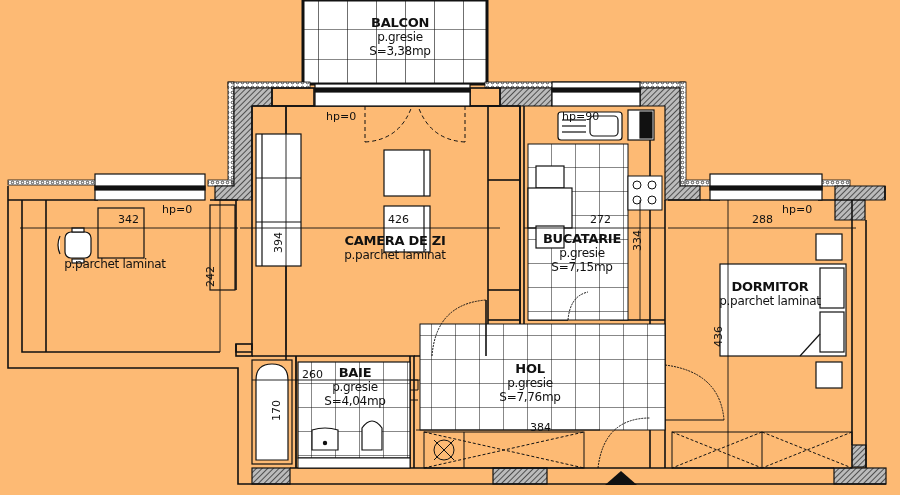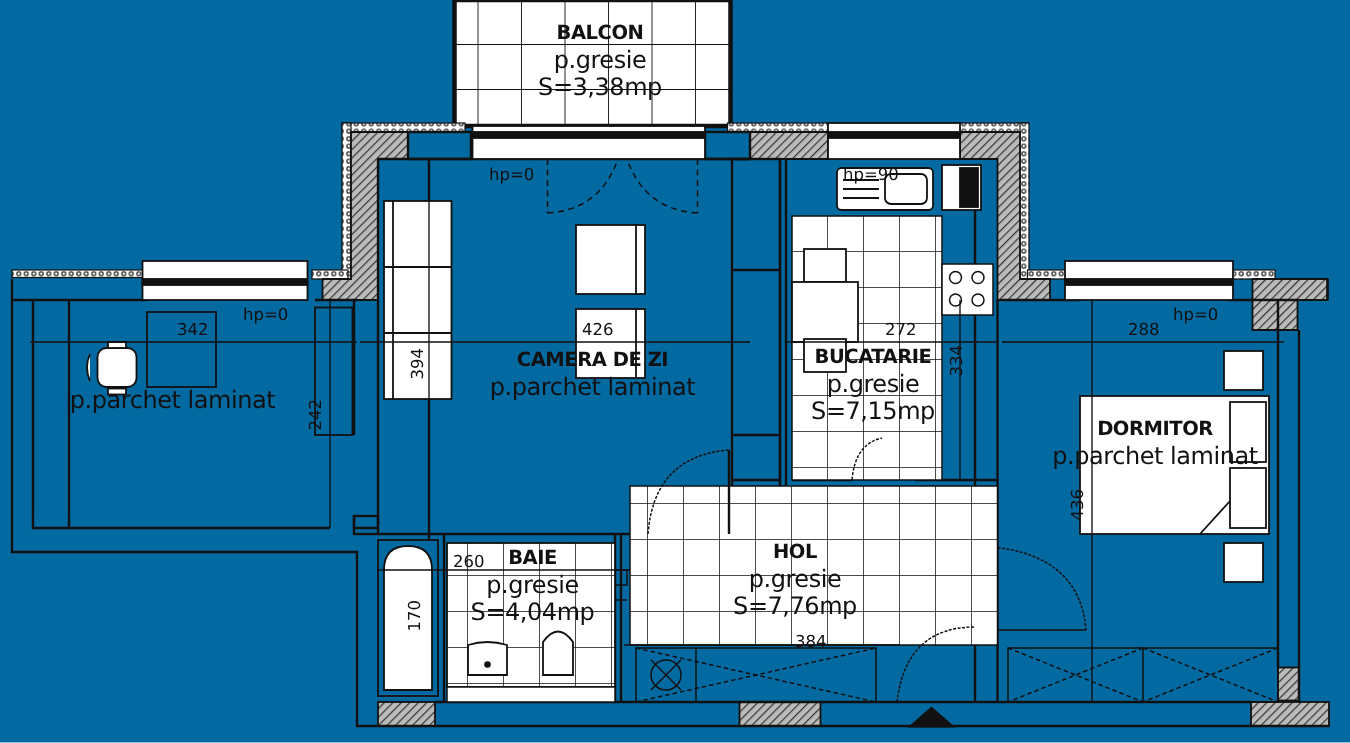--- a/index.html
+++ b/index.html
@@ -1,20 +1,20 @@
 <!DOCTYPE html>
 <html><head>
 <meta charset="utf-8">
 <style>
   html,body{margin:0;padding:0;background:#fff;}
-  #plan{position:relative;width:900px;height:495px;overflow:hidden;background:#0369a1;font-family:"DejaVu Sans",sans-serif;}
+  #plan{position:relative;width:900px;height:495px;overflow:hidden;background:#fdba74;font-family:"DejaVu Sans",sans-serif;}
   svg{position:absolute;left:0;top:0;}
   .lbl{position:absolute;text-align:center;color:#111;line-height:1.15;white-space:nowrap;}
   .lbl .t{font-weight:bold;font-size:13px;letter-spacing:-0.3px;}
-  .lbl .s{font-size:16px;letter-spacing:-0.3px;text-align:center;}
+  .lbl .s{font-size:12px;letter-spacing:-0.3px;text-align:center;}
   .dim{position:absolute;font-size:11px;color:#111;white-space:nowrap;}
   .dim.v{transform:rotate(-90deg);transform-origin:center;}
   .hp{position:absolute;font-size:11px;color:#111;white-space:nowrap;}
 </style>
 </head>
 <body>
 
 <div id="plan">
 <svg width="900" height="495" viewBox="0 0 900 495">
   <defs>

